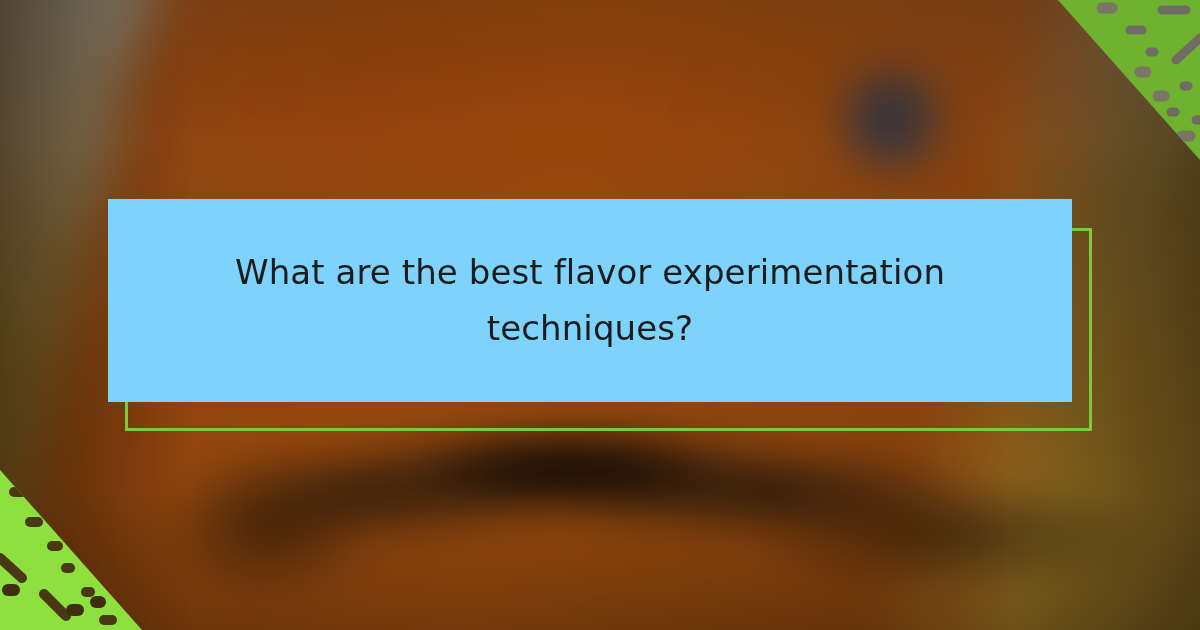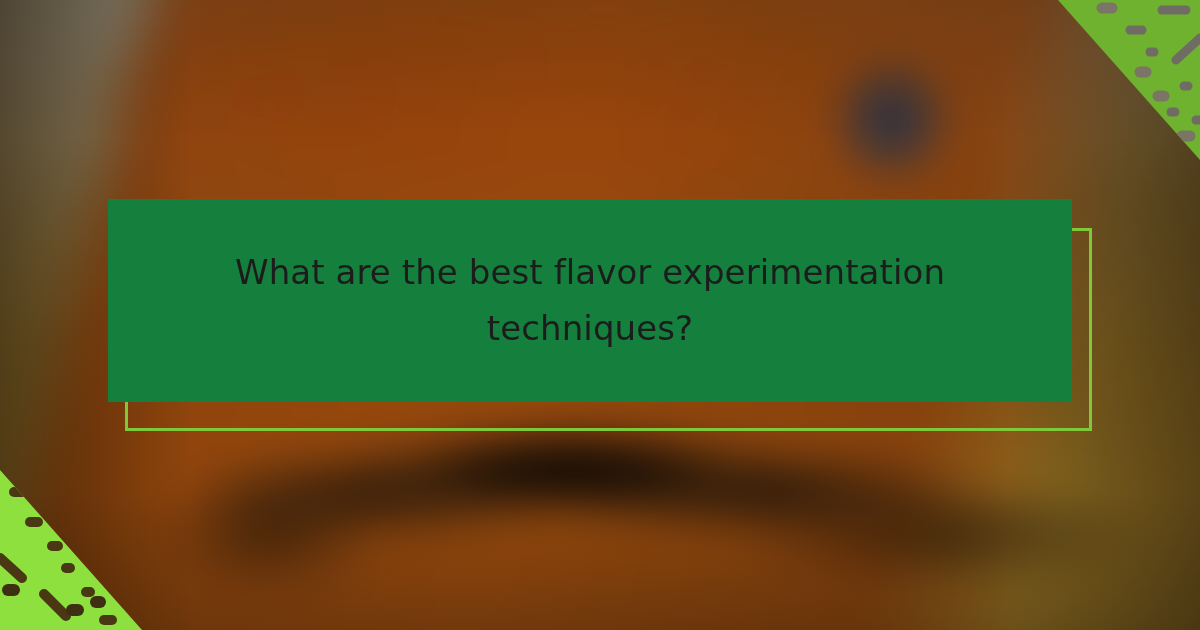--- a/index.html
+++ b/index.html
@@ -66,21 +66,21 @@
     width:967px; height:203px;
     border:3px solid #7ec93a;
     background:transparent;
   }
 
   
   .question-panel {
     position:absolute;
     left:108px; top:199px;
     width:964px; height:203px;
-    background:#15803d;
+    background:#7dd3fc;
     display:flex;
     align-items:center;
     justify-content:center;
     padding:18px 58px;
   }
 
   .question-text {
     font-family:"DejaVu Sans", sans-serif;
     font-size:34px;
     line-height:1.62;

